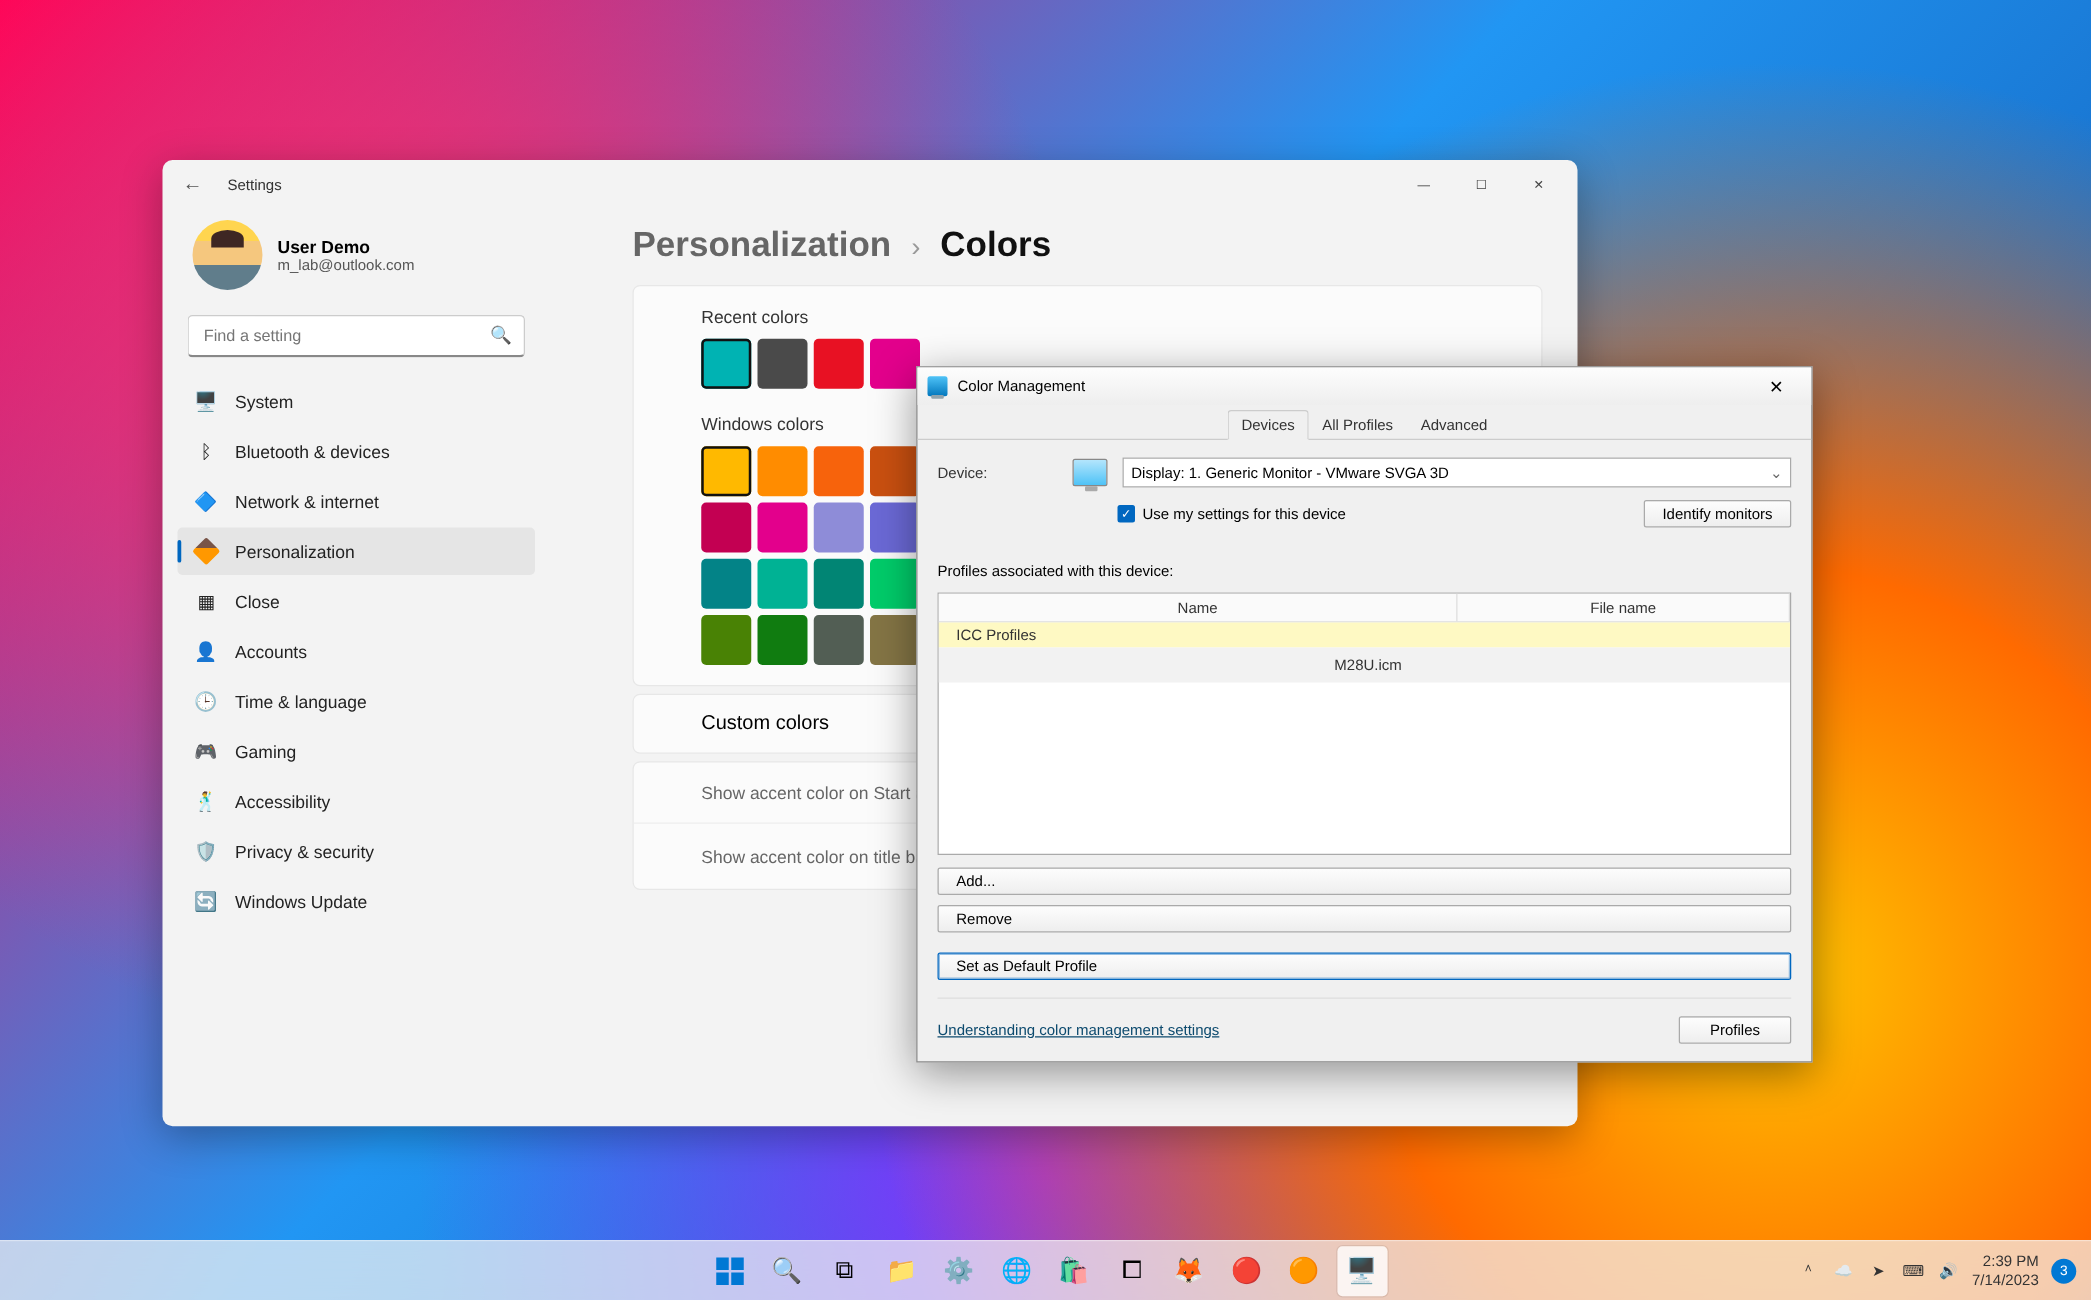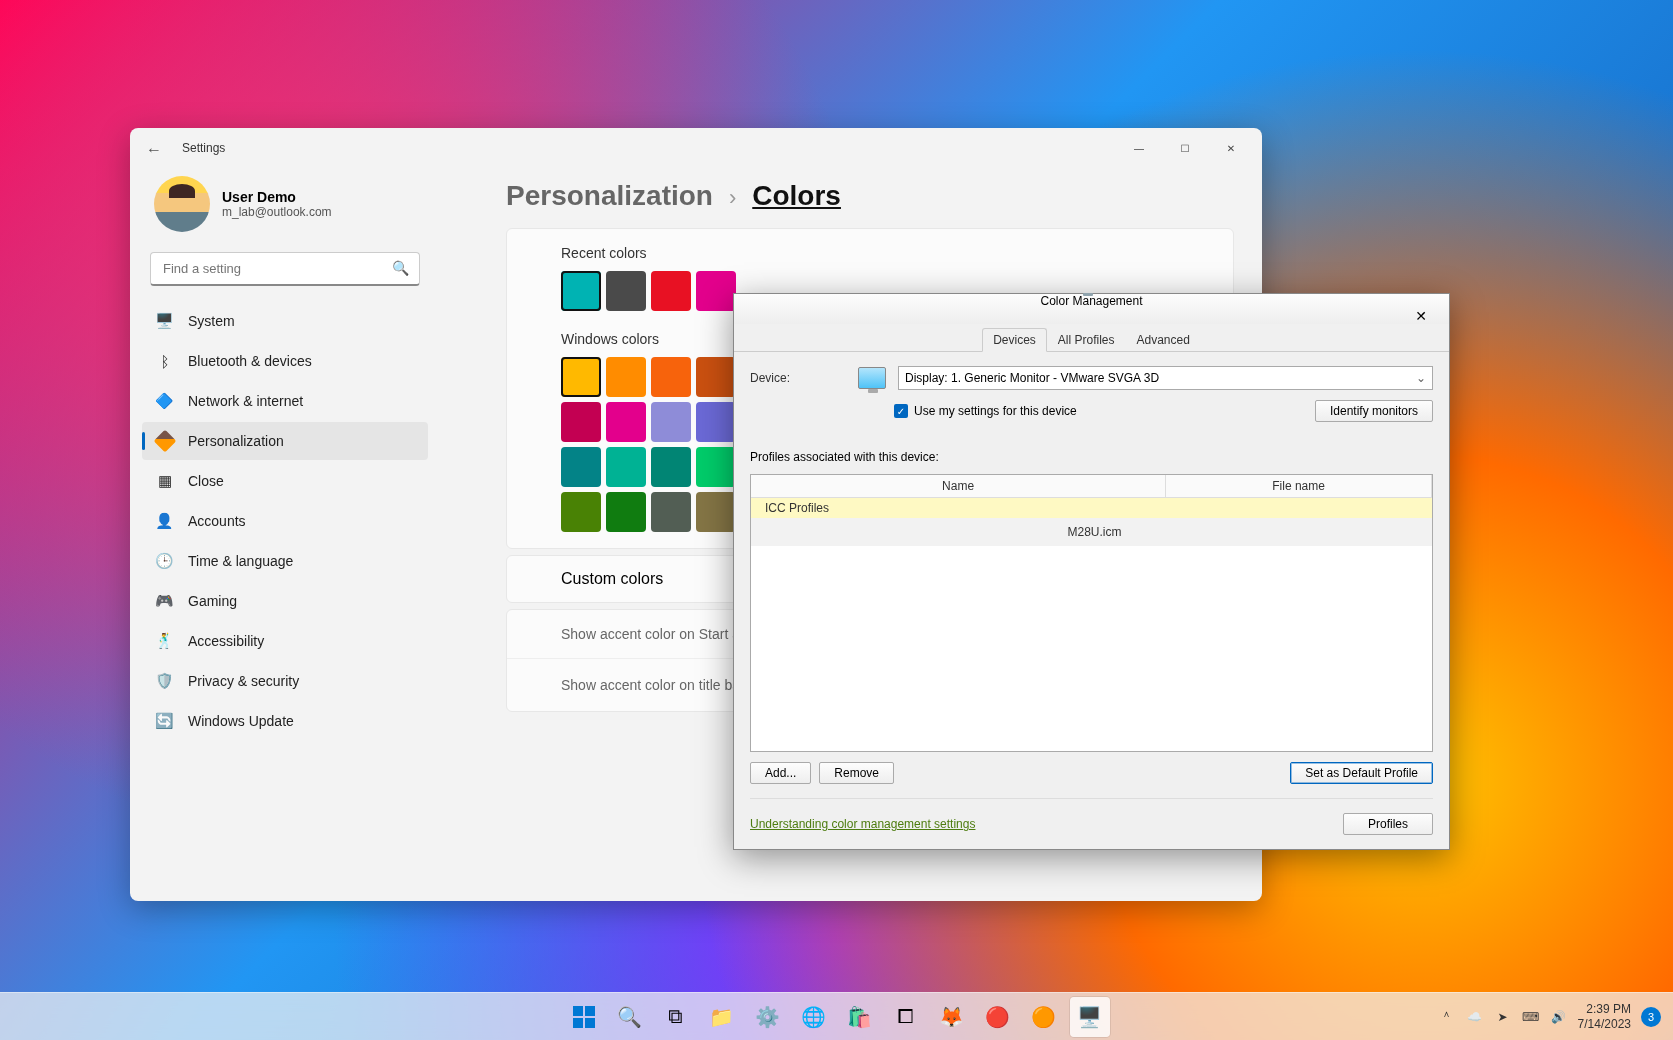--- a/index.html
+++ b/index.html
@@ -59,21 +59,21 @@
   .nav-item.active::before {
     content:""; position:absolute; left:0; top:10px; bottom:10px; width:3px;
     background:#0067c0; border-radius:2px;
   }
   .nav-icon { width: 18px; height: 18px; display: inline-flex; align-items: center; justify-content: center; font-size: 15px; }
   
   .content { flex: 1; padding: 12px 28px; overflow: hidden; }
   .breadcrumb { display: flex; align-items: baseline; gap: 16px; margin-bottom: 16px; }
   .breadcrumb .bc-parent { font-size: 28px; font-weight: 600; color: #666; }
   .breadcrumb .bc-sep { font-size: 22px; color: #999; }
-  .breadcrumb .bc-current { font-size: 28px; font-weight: 600; color: #111; text-decoration: underline; }
+  .breadcrumb .bc-current { font-size: 28px; font-weight: 600; color: #111; }
   
   .card { background: #fbfbfb; border: 1px solid #e7e7e7; border-radius: 6px; margin-bottom: 6px; padding: 16px 54px; }
   .section-label { font-size: 14px; color: #333; margin-bottom: 10px; }
   .swatches { display: flex; flex-wrap: wrap; gap: 5px; }
   .swatches.grid { width: 280px; }
   .swatch { width: 40px; height: 40px; border-radius: 4px; cursor: pointer; }
   .swatch:first-child { outline: 2px solid #111; outline-offset: -2px; }
   
   .row { display: flex; align-items: center; justify-content: space-between; padding: 16px 54px; border-top: 1px solid #eee; }
   .row-label { font-size: 14px; color: #666; }
@@ -88,21 +88,20 @@
     width: 717px; height: 557px;
     background: #f0f0f0;
     border: 1px solid #888;
     box-shadow: 0 8px 32px rgba(0,0,0,0.4);
     display: flex; flex-direction: column;
     font-size: 12px;
   }
   .cm-title {
     height: 30px; display: flex; align-items: center; padding: 0 8px;
     background: linear-gradient(#fdfdfd,#eee);
-    flex-direction: column;
   }
   .cm-title-icon { width:16px; height:16px; background:linear-gradient(#4fc3f7,#0277bd); border-radius:2px; margin-right:8px; position:relative; }
   .cm-title-icon::after { content:""; position:absolute; bottom:-2px; left:3px; width:10px; height:3px; background:#90a4ae; border-radius:1px; }
   .cm-close { margin-left: auto; width: 40px; text-align: center; cursor: pointer; font-size: 14px; }
   
   .cm-tabs { display: flex; border-bottom: 1px solid #ccc; padding: 4px 8px 0; justify-content: center; }
   .cm-tab { padding: 4px 10px; border: 1px solid transparent; border-bottom: none; cursor: pointer; color: #333; }
   .cm-tab.active { background: #f0f0f0; border-color: #ccc; border-bottom: 1px solid #f0f0f0; margin-bottom: -1px; border-radius: 3px 3px 0 0; }
   
   .cm-body { flex: 1; padding: 14px 16px; display: flex; flex-direction: column; gap: 10px; }
@@ -121,24 +120,24 @@
     flex: 1; border: 1px solid #aaa; background: #fff; display: flex; flex-direction: column;
     min-height: 180px;
   }
   .cm-list-header { display: flex; border-bottom: 1px solid #ddd; background: #fafafa; }
   .cm-col { padding: 4px 8px; border-right: 1px solid #ddd; color: #333; text-align: center; }
   .cm-col.name { flex: 1.6; }
   .cm-col.file { flex: 1; }
   .cm-list-group { padding: 3px 14px; background: #fef9c3; color: #333; }
   .cm-list-row { display: flex; padding: 3px 8px 3px 14px; background: #f2f2f2; }
   
-  .cm-actions { display: flex; gap: 8px; }
+  .cm-actions { display: flex; gap: 8px; flex-direction: column; }
   .cm-actions .spacer { flex: 1; }
   
-  .cm-link { color: #4d7c0f; text-decoration: underline; cursor: pointer; }
+  .cm-link { color: #0c4a6e; text-decoration: underline; cursor: pointer; }
   .cm-footer { display: flex; justify-content: flex-end; border-top: 1px solid #ddd; padding: 8px 12px; }
   .cm-section-sep { border-top: 1px solid #ddd; margin: 4px 0; }
   .cm-bottom-row { display:flex; align-items:center; justify-content:space-between; }
 
   
   .taskbar {
     position: absolute; left: 0; right: 0; bottom: 0; height: 48px;
     background: rgba(243,243,243,0.72);
     backdrop-filter: blur(20px);
     border-top: 1px solid rgba(255,255,255,0.4);

